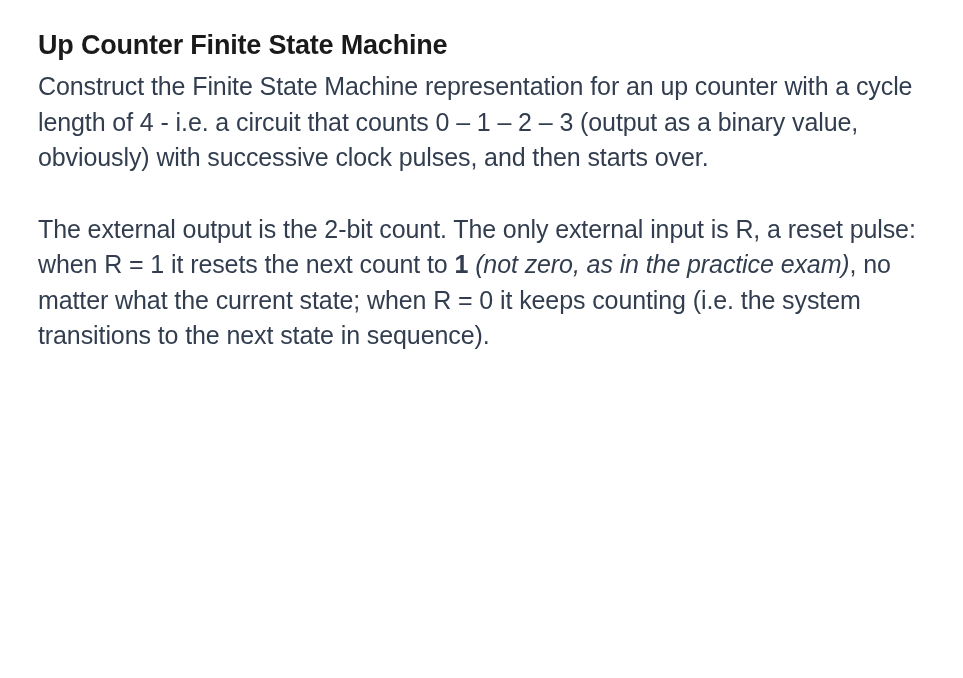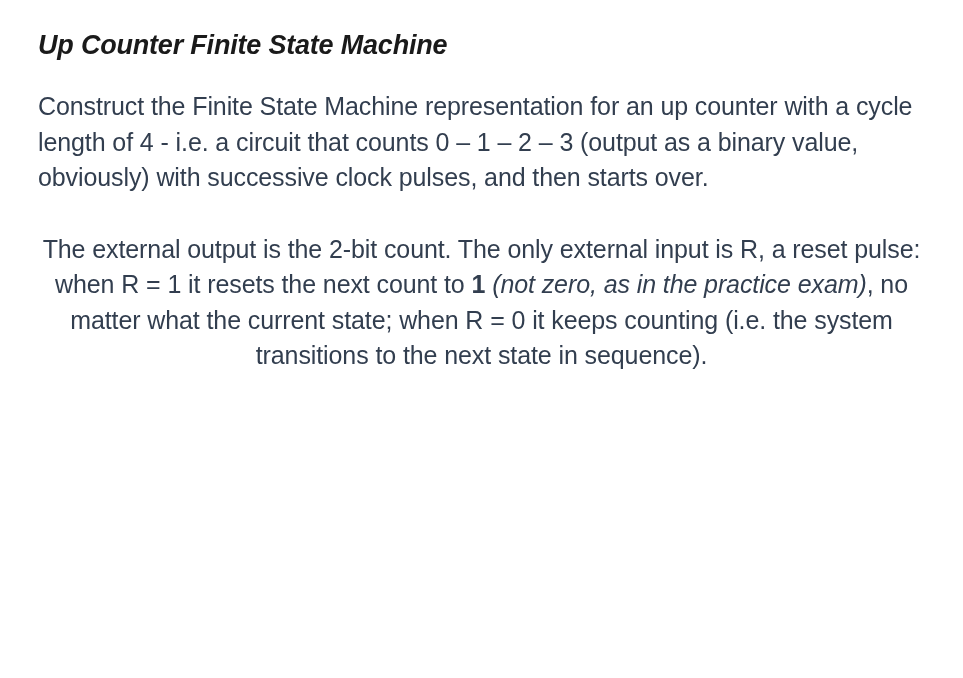--- a/index.html
+++ b/index.html
@@ -12,35 +12,33 @@
       background: #ffffff;
       width: 963px;
       height: 678px;
       padding: 30px 38px;
       color: #323e4f;
     }
     .title {
       font-weight: 700;
       font-size: 27px;
       color: #1a1a1a;
-      margin-bottom: 28px;
+      margin-bottom: 8px;
       letter-spacing: -0.2px;
-      font-style: italic;
     }
     .paragraph {
       font-size: 25px;
       line-height: 1.42;
       color: #323e4f;
       margin-bottom: 36px;
       font-weight: 400;
       letter-spacing: -0.1px;
     }
     .paragraph:last-child {
       margin-bottom: 8px;
-      text-align: center;
     }
     .bold {
       font-weight: 700;
     }
     .italic {
       font-style: italic;
     }
   </style>
 </head>
 <body>

